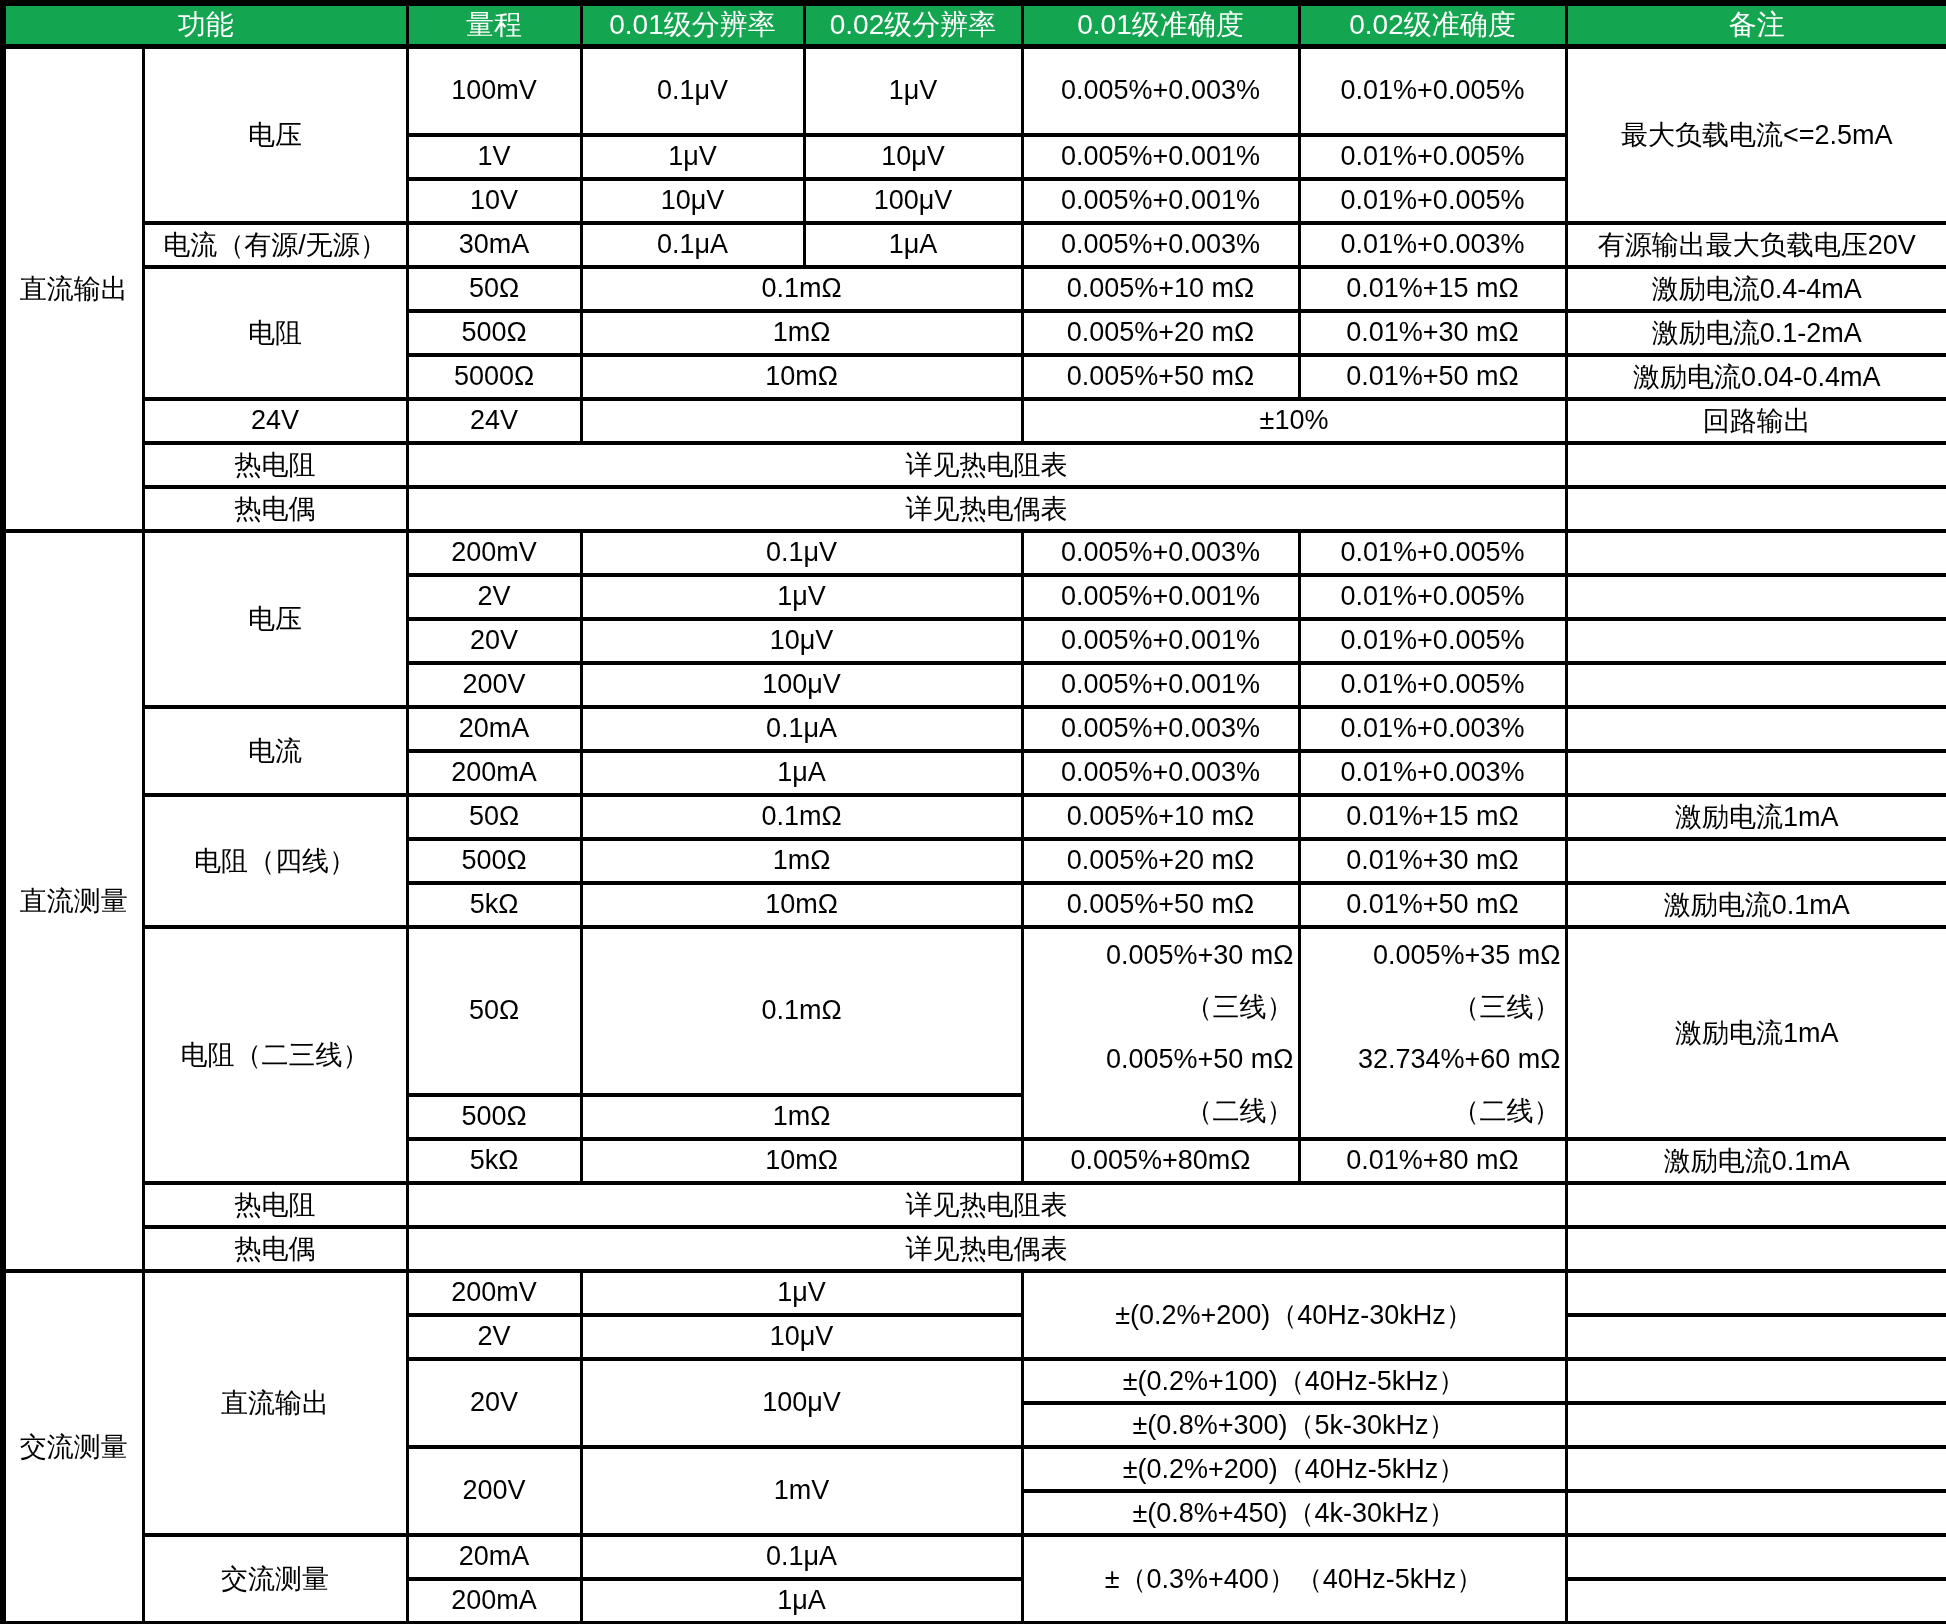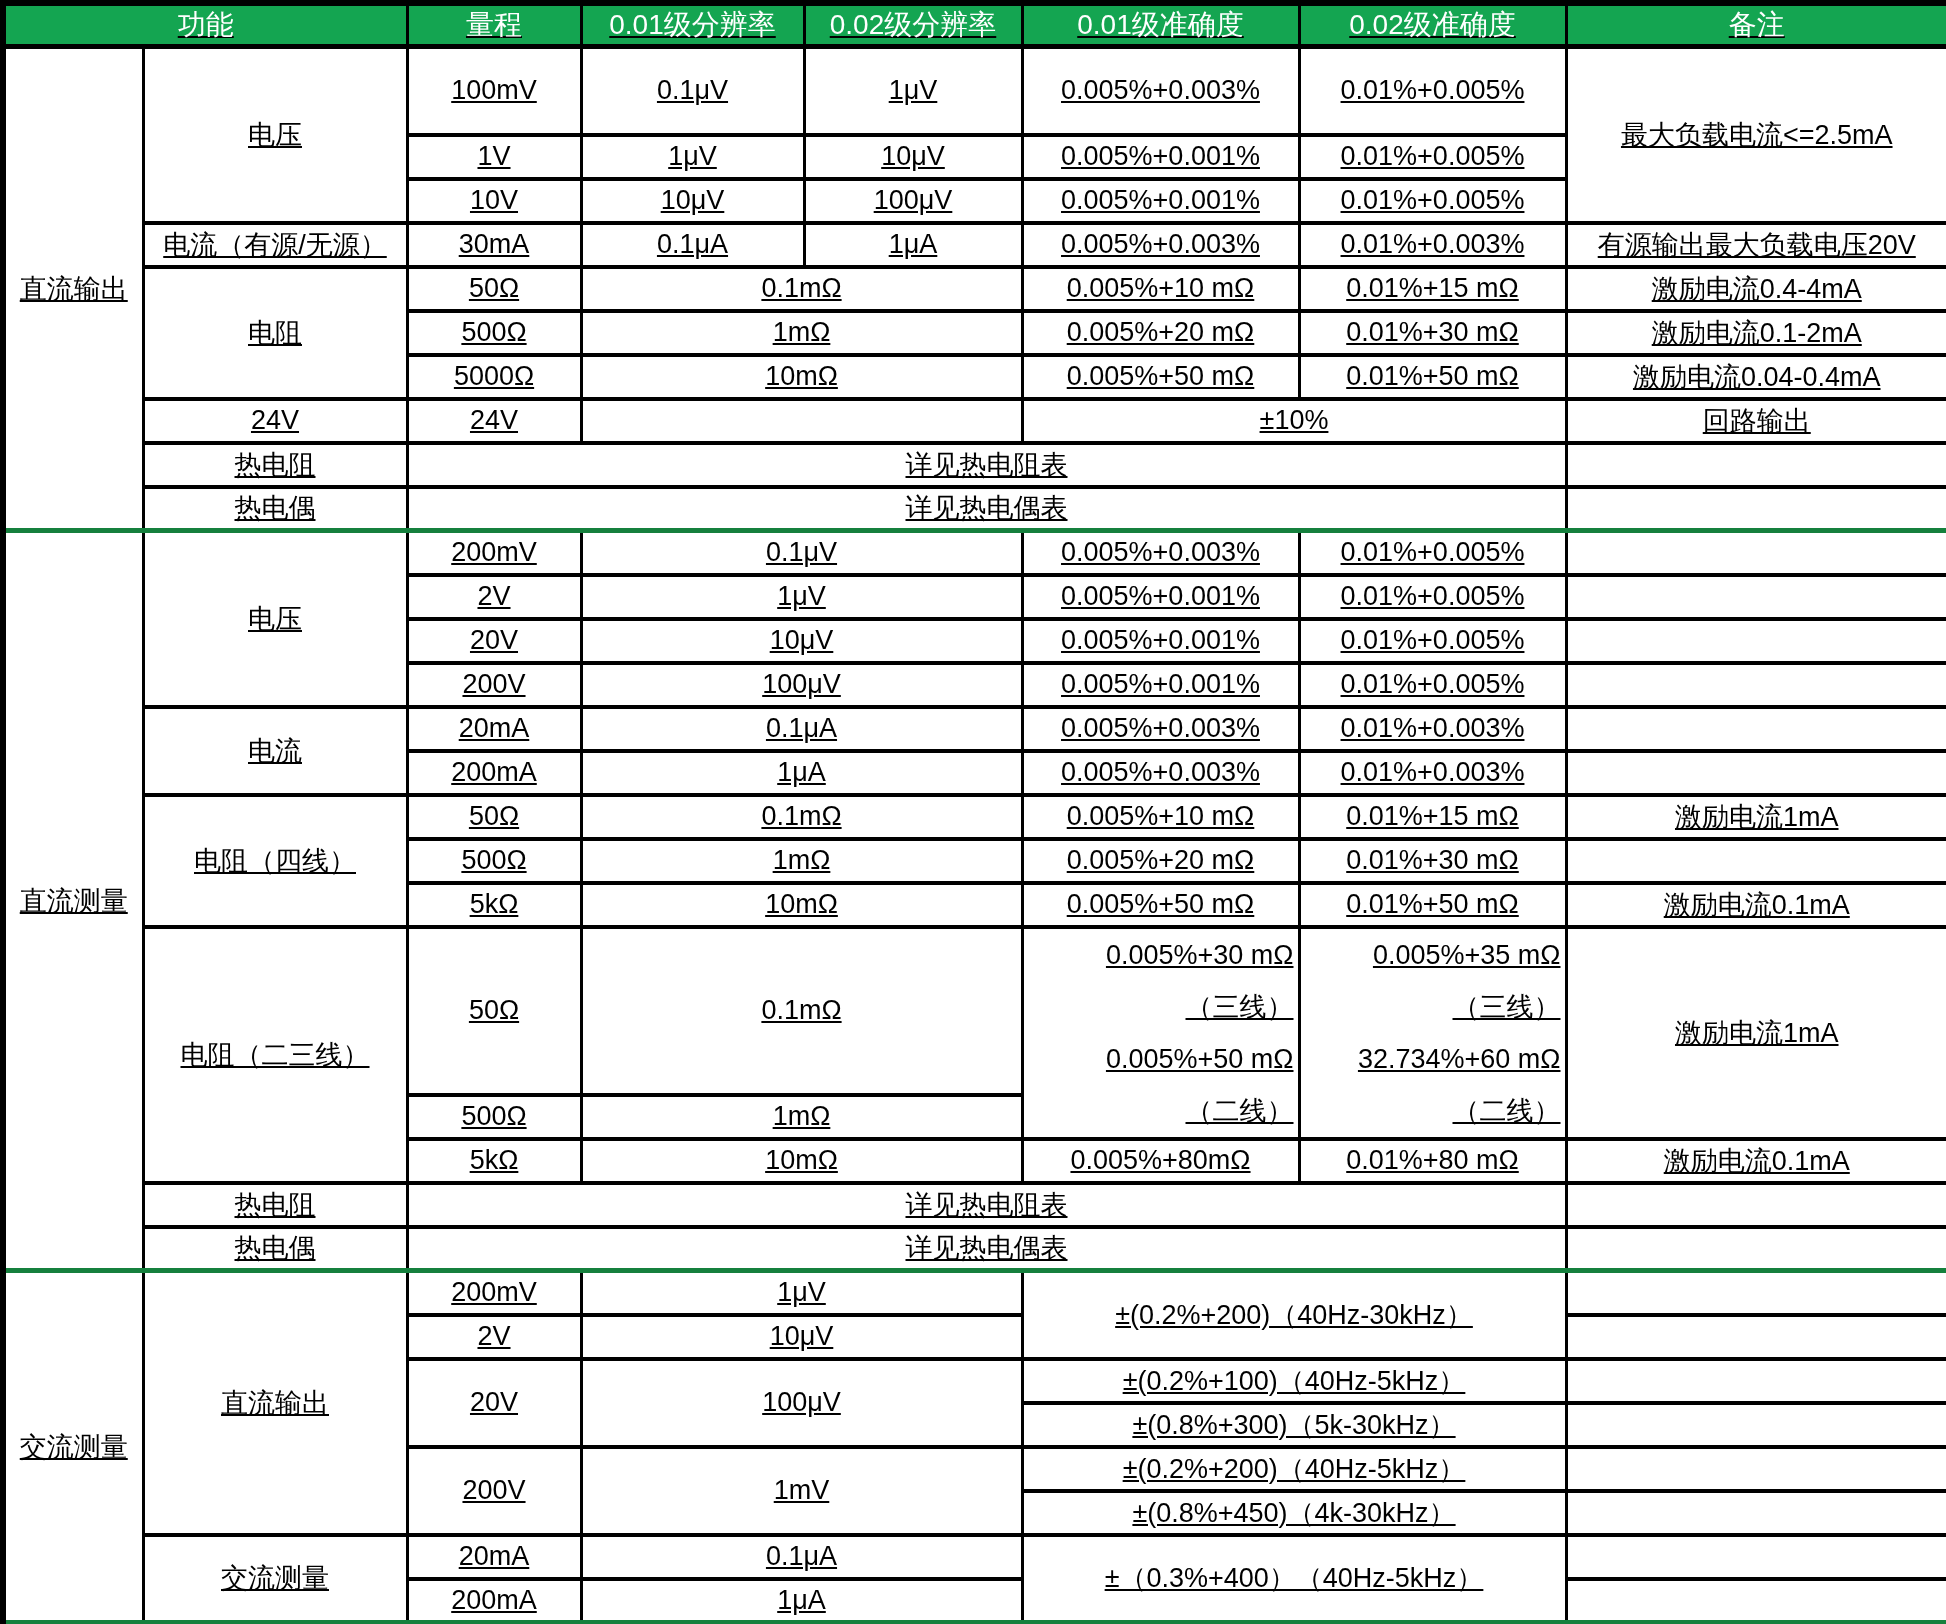--- a/index.html
+++ b/index.html
@@ -1,16 +1,16 @@
 <!DOCTYPE html>
 <html><head>
 <meta charset="utf-8">
 <style>
   html,body{margin:0;padding:0;background:#fff;}
-  .viewport{width:1946px;height:1624px;overflow:hidden;background:#fff;text-decoration:underline;}
+  .viewport{width:1946px;height:1624px;overflow:hidden;background:#fff;}
   table.spec{
     width:1946px;
     border-collapse:collapse;
     table-layout:fixed;
     font-family:"Liberation Sans","DejaVu Sans",sans-serif;
     font-size:27px;
     color:#000;
     background:#fff;
     border:6px solid #000;
   }
@@ -29,21 +29,21 @@
     background:#14A551;
     color:#fff;
     font-size:28px;
     border-bottom-width:5px;
   }
   tr.rh{height:40px;}
   tr.r1{height:88px;}
   tr.r{height:44px;}
   tr.rt{height:168px;}
   tr.rp{height:12px;}
-  .st{border-top:5px solid #15803d;}
+  .st{border-top:3px solid #15803d;}
   td.ml{white-space:normal;text-align:right;}
   .ml div{line-height:52px;}
 </style>
 </head>
 <body>
 
 <div class="viewport">
 <table class="spec">
   <colgroup>
     <col style="width:140px">

